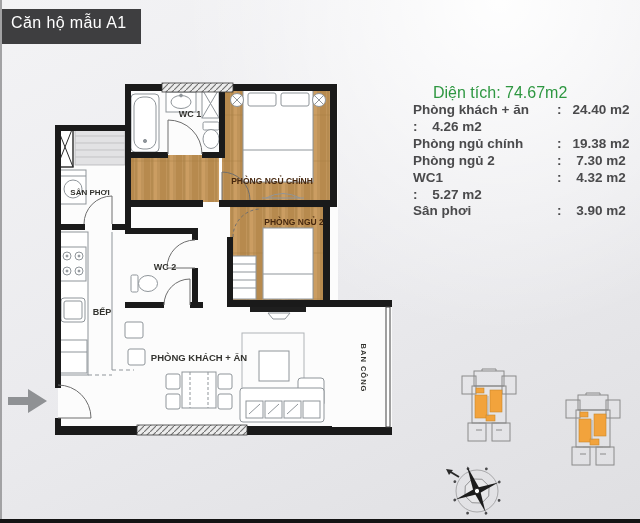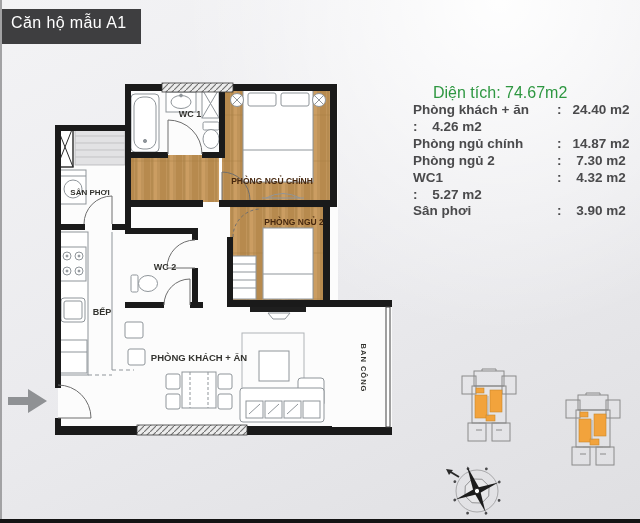--- a/index.html
+++ b/index.html
@@ -292,21 +292,21 @@
       <span class="sep">:</span>
       <span class="val">24.40 m2</span>
     </div>
     <div class="row">
       <span class="sep">:</span>
       <span class="val">4.26 m2</span>
     </div>
     <div class="row">
       <span class="lbl">Phòng ngủ chính</span>
       <span class="sep">:</span>
-      <span class="val">14.87 m2</span>
+      <span class="val">19.38 m2</span>
     </div>
     <div class="row">
       <span class="lbl">Phòng ngủ 2</span>
       <span class="sep">:</span>
       <span class="val">7.30 m2</span>
     </div>
     <div class="row">
       <span class="lbl">WC1</span>
       <span class="sep">:</span>
       <span class="val">4.32 m2</span>

